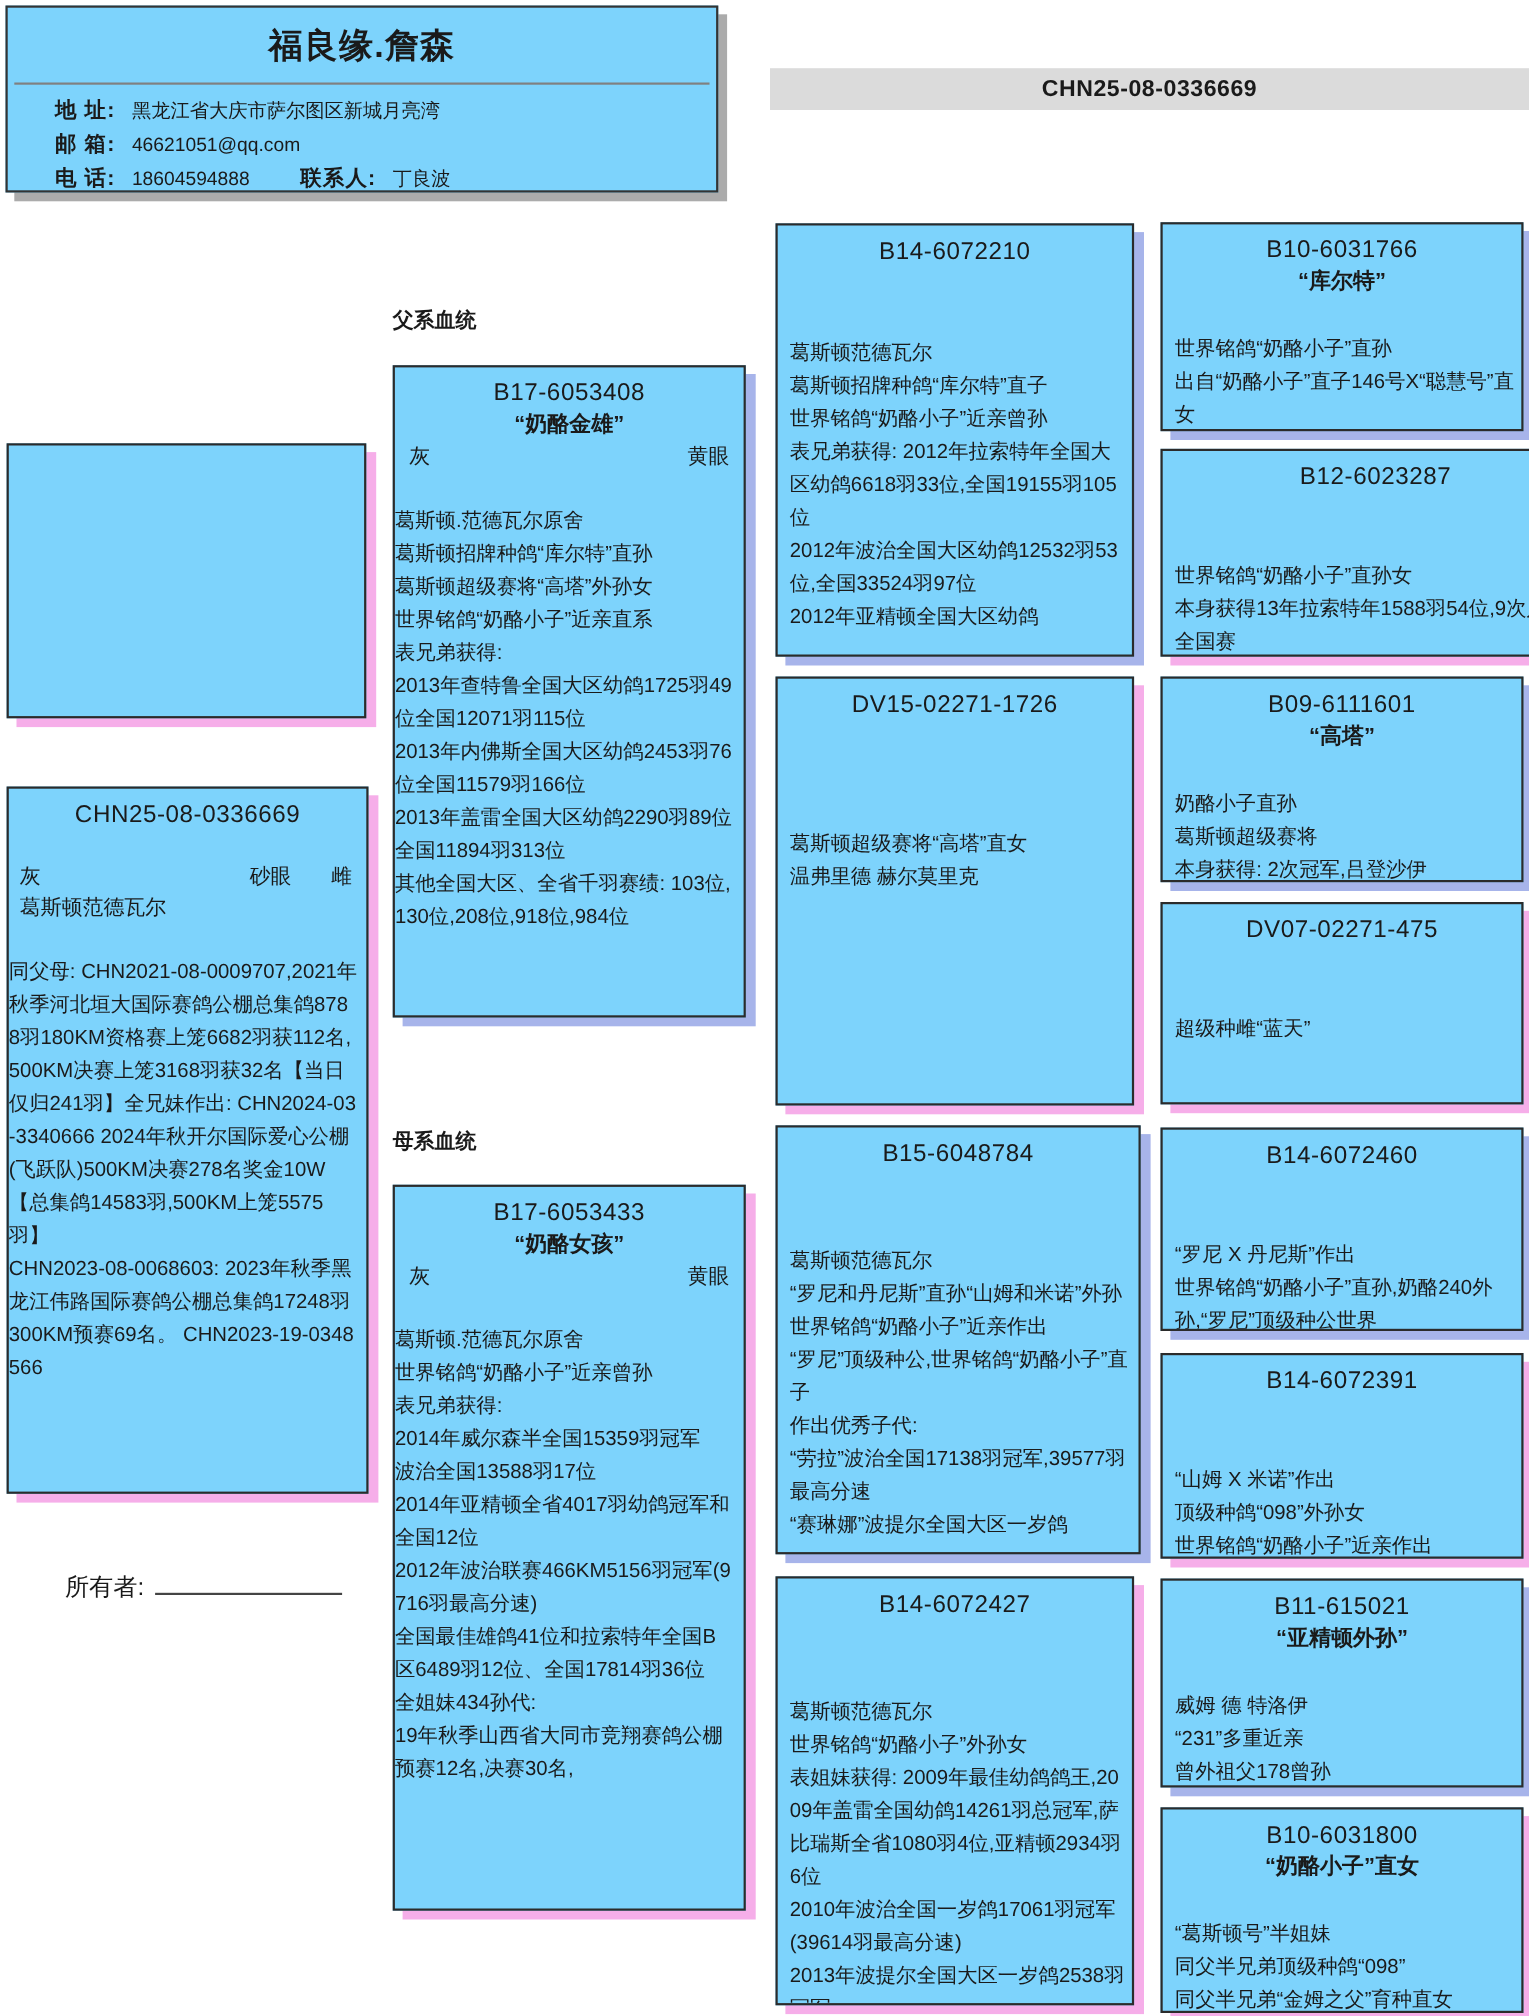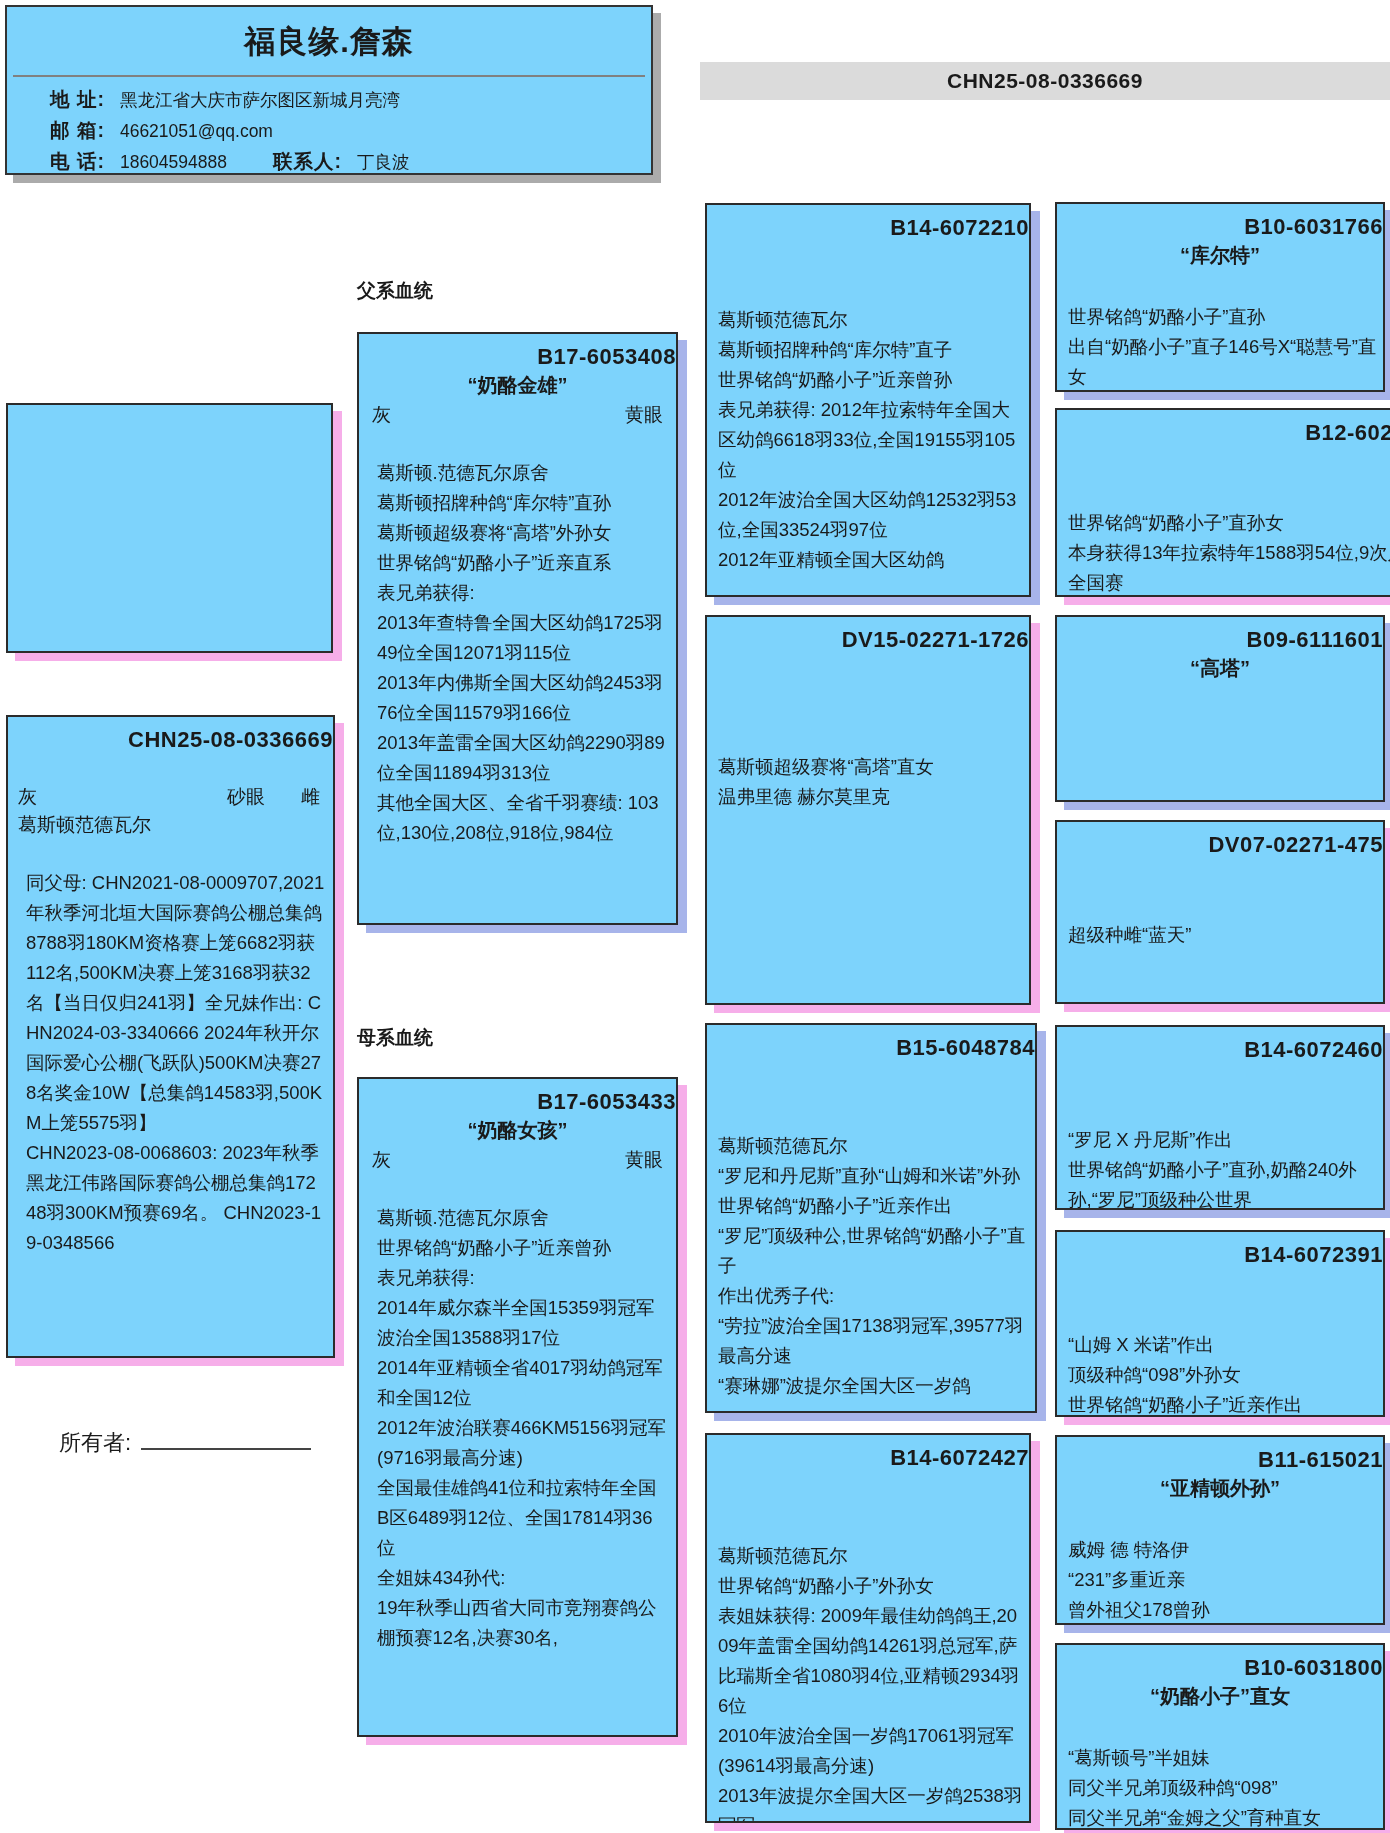--- a/index.html
+++ b/index.html
@@ -3,29 +3,29 @@
 <meta charset="utf-8">
 <style>
   *{box-sizing:border-box;margin:0;padding:0}
   html,body{background:#fff}
   body{position:relative;width:1390px;height:1833px;font-family:"Liberation Sans",sans-serif;color:#1a1a1a;overflow:hidden}
   .box{position:absolute;background:#7dd3fc;border:2px solid #2b2b2b}
   .sm{box-shadow:9px 8px 0 var(--male,#a7b4ea)}
   .sf{box-shadow:9px 8px 0 var(--female,#f6aee9)}
   .sn{box-shadow:8px 8px 0 var(--neutral,#ababab)}
   .abox{overflow:hidden}
-  .btitle{margin-top:10px;text-align:right;font-weight:bold;font-size:22px;letter-spacing:.5px}
+  .btitle{margin-top:10px;text-align:center;font-weight:normal;font-size:22px;letter-spacing:.5px}
   .bname{text-align:center;font-weight:bold;font-size:20px;margin-top:2px}
   .bbody{position:absolute;left:11px;right:5px;top:var(--bt,98px);font-size:18.5px;line-height:30px;white-space:pre-wrap;word-break:break-all}
   .colorrow{display:flex;justify-content:space-between;margin-top:3px;padding:0 13px;font-size:19px}
   .colorrow3{display:flex;margin-top:31px;padding:0 13px 0 10px;font-size:19px}
   .colorrow3 .push{margin-left:auto}
   .colorrow3 .end{margin-left:36px}
   .strain{padding:0 10px;font-size:19px;margin-top:2px}
-  .pbody{margin-top:30px;padding:0 8px 0 18px;font-size:18.5px;line-height:30px;white-space:pre-wrap;word-break:break-all}
+  .pbody{margin-top:30px;padding:0 8px 0 0;font-size:18.5px;line-height:30px;white-space:pre-wrap;word-break:break-all}
   .pbox{overflow:hidden}
   .headerbox{border:2px solid #333}
   .htitle{margin-top:14px;text-align:center;font-size:31px;font-weight:bold;letter-spacing:1px}
   .hrule{border-top:2px solid #808080;margin:12px 6px 9px 6px}
   .hrow{padding-left:43px;margin-top:4px;font-size:17.5px}
   .hlabel{font-weight:bold;font-size:19.5px;margin-right:15px;letter-spacing:1px}
   .hcontact{margin-left:46px}
   .banner{position:absolute;left:700px;top:62px;width:690px;height:38px;background:var(--bannerbg,#dbdbdb);text-align:center;line-height:38px;font-weight:bold;font-size:21px;letter-spacing:.5px}
   .sectlabel{position:absolute;font-weight:bold;font-size:19px}
   .owner{position:absolute;left:59px;top:1428px;font-size:22px}
@@ -158,20 +158,23 @@
 <div class="box abox sf" style="left:1055px;top:408px;width:391px;height:189px">
   <div class="btitle">B12-6023287</div>
   <div class="bname"></div>
   <div class="bbody">世界铭鸽“奶酪小子”直孙女
 本身获得13年拉索特年1588羽54位,9次入赏全国赛</div>
 </div>
 
 <div class="box abox sm" style="left:1055px;top:615px;width:330px;height:187px">
   <div class="btitle">B09-6111601</div>
   <div class="bname">“高塔”</div>
+  <div class="bbody">奶酪小子直孙
+葛斯顿超级赛将
+本身获得: 2次冠军,吕登沙伊</div>
 </div>
 
 <div class="box abox sf" style="left:1055px;top:820px;width:330px;height:184px">
   <div class="btitle">DV07-02271-475</div>
   <div class="bname"></div>
   <div class="bbody">超级种雌“蓝天”</div>
 </div>
 
 <div class="box abox sm" style="left:1055px;top:1025px;width:330px;height:185px">
   <div class="btitle">B14-6072460</div>

